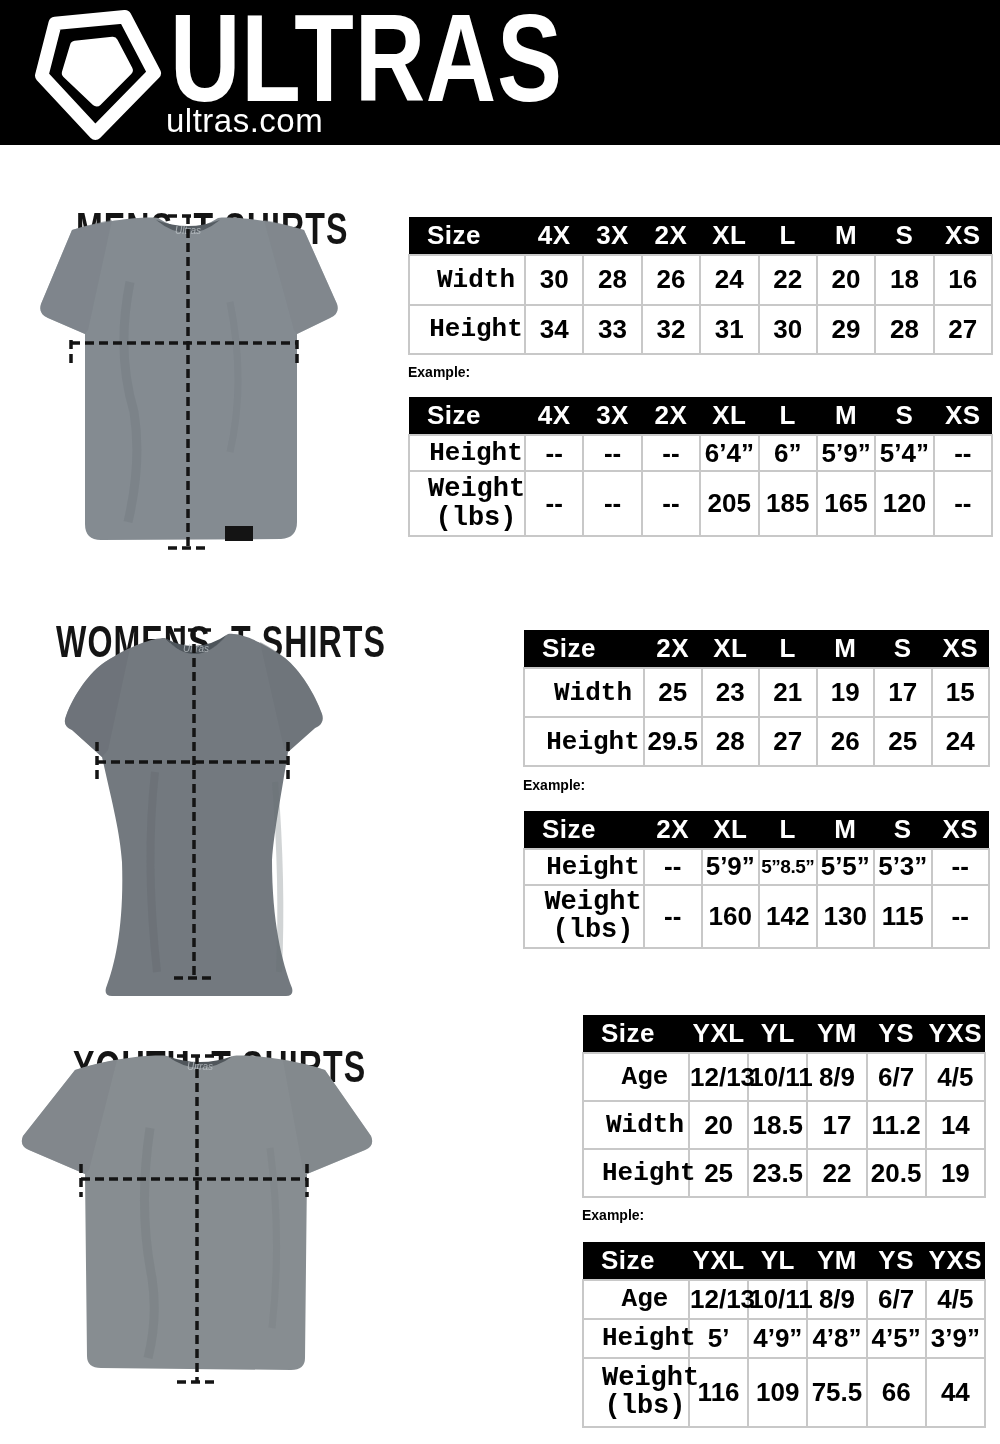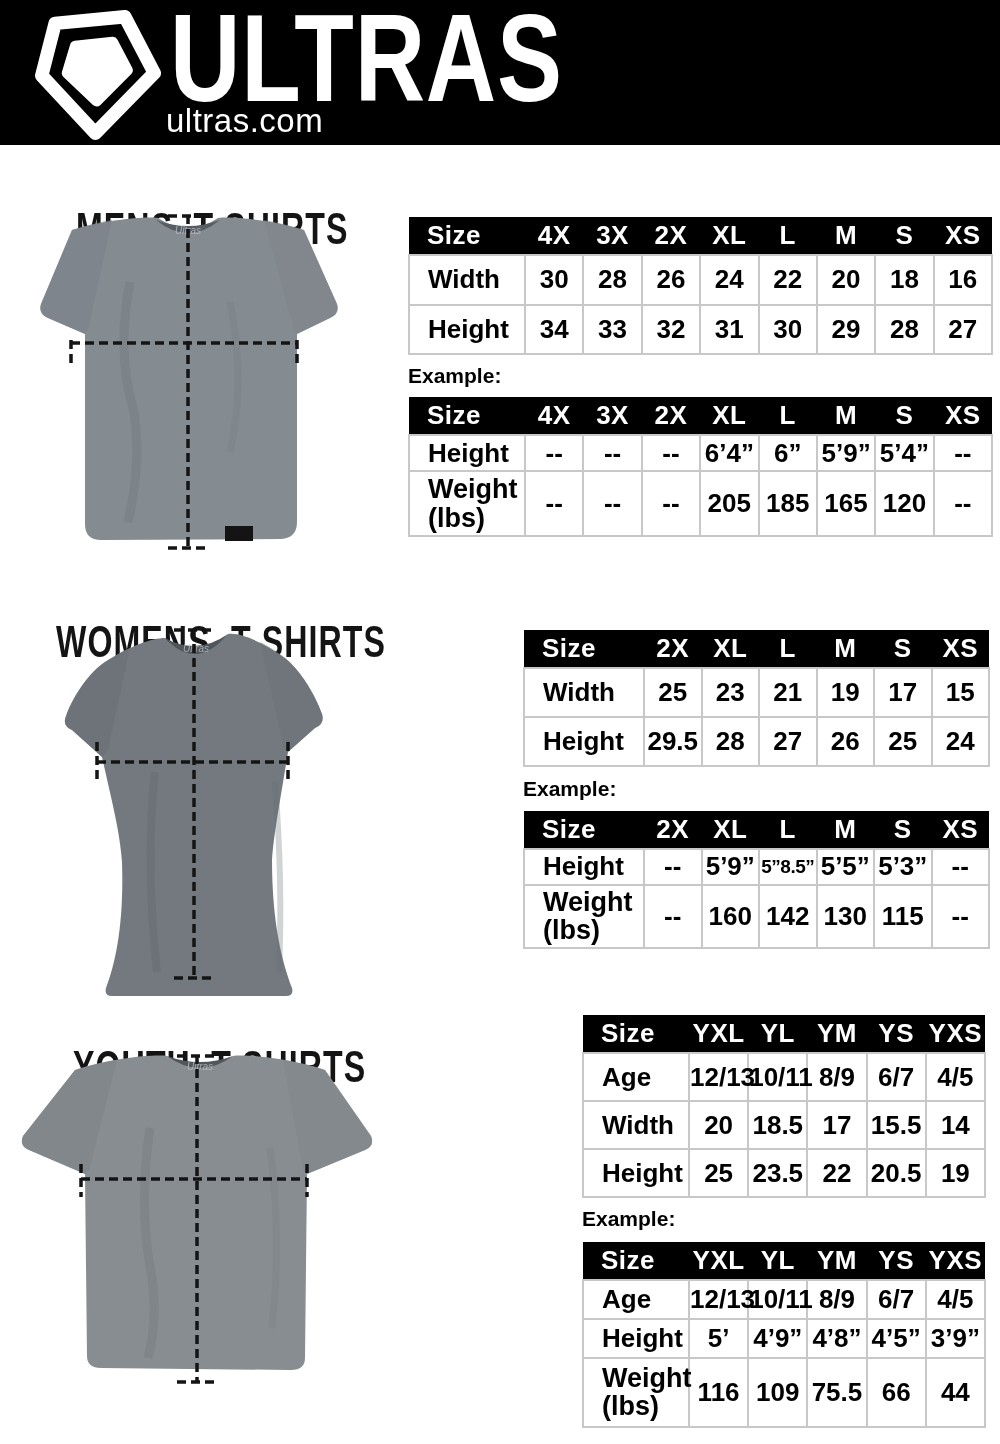--- a/index.html
+++ b/index.html
@@ -14,35 +14,35 @@
   .domain{position:absolute;left:166px;top:102px;font-size:33px;color:#fff;letter-spacing:0.5px;}
 
   
   .sec-title{position:absolute;font-size:44px;font-weight:bold;color:#141414;letter-spacing:1.5px;
              word-spacing:14px;transform:scaleX(0.73);transform-origin:left top;white-space:nowrap;}
   .title-mens{left:76px;top:167px;}
   .title-wom{left:56px;top:580px;}
   .title-youth{left:73px;top:1005px;}
 
   
-  .example{position:absolute;font-size:21px;font-weight:bold;color:#000;}
+  .example{position:absolute;font-size:14px;font-weight:bold;color:#000;}
   .ex-mens{left:408px;top:364px;}
   .ex-wom{left:523px;top:777px;}
   .ex-youth{left:582px;top:1207px;}
 
   
   .tbl{position:absolute;}
   .tbl table{width:100%;height:100%;border-collapse:collapse;table-layout:fixed;}
   .tbl thead tr{height:38px;}
   .tbl thead th{background:#000;color:#fff;font-size:26px;font-weight:bold;text-align:center;
                 padding:0;border:none;letter-spacing:0.5px;}
   .tbl thead th.lab{text-align:left;padding-left:18px;}
   .tbl tbody td{border:2px solid #c8c8c8;background:#fff;color:#000;font-size:26px;
                 font-weight:bold;text-align:center;padding:0;}
-  .tbl tbody td.lab{text-align:left;padding-left:18px;}
+  .tbl tbody td.lab{text-align:center;padding-left:18px;font-family:Liberation Mono, monospace;}
   .tbl tbody td.lab.two{font-size:27px;line-height:1.05;white-space:pre-line;}
   .tbl tbody td.sm{font-size:19px;letter-spacing:-0.5px;border-radius:16px;}
 
   .t-mens-1{left:408px;top:217px;width:585px;height:138px;}
   .t-mens-2{left:408px;top:397px;width:585px;height:140px;}
   .t-wom-1{left:523px;top:630px;width:467px;height:137px;}
   .t-wom-2{left:523px;top:811px;width:467px;height:138px;}
   .t-youth-1{left:582px;top:1015px;width:404px;height:183px;}
   .t-youth-2{left:582px;top:1242px;width:404px;height:186px;}
 
@@ -356,21 +356,21 @@
             <td>10/11</td>
             <td>8/9</td>
             <td>6/7</td>
             <td>4/5</td>
           </tr>
           <tr>
             <td class="lab">Width</td>
             <td>20</td>
             <td>18.5</td>
             <td>17</td>
-            <td>15.5</td>
+            <td>11.2</td>
             <td>14</td>
           </tr>
           <tr>
             <td class="lab">Height</td>
             <td>25</td>
             <td>23.5</td>
             <td>22</td>
             <td>20.5</td>
             <td>19</td>
           </tr>

